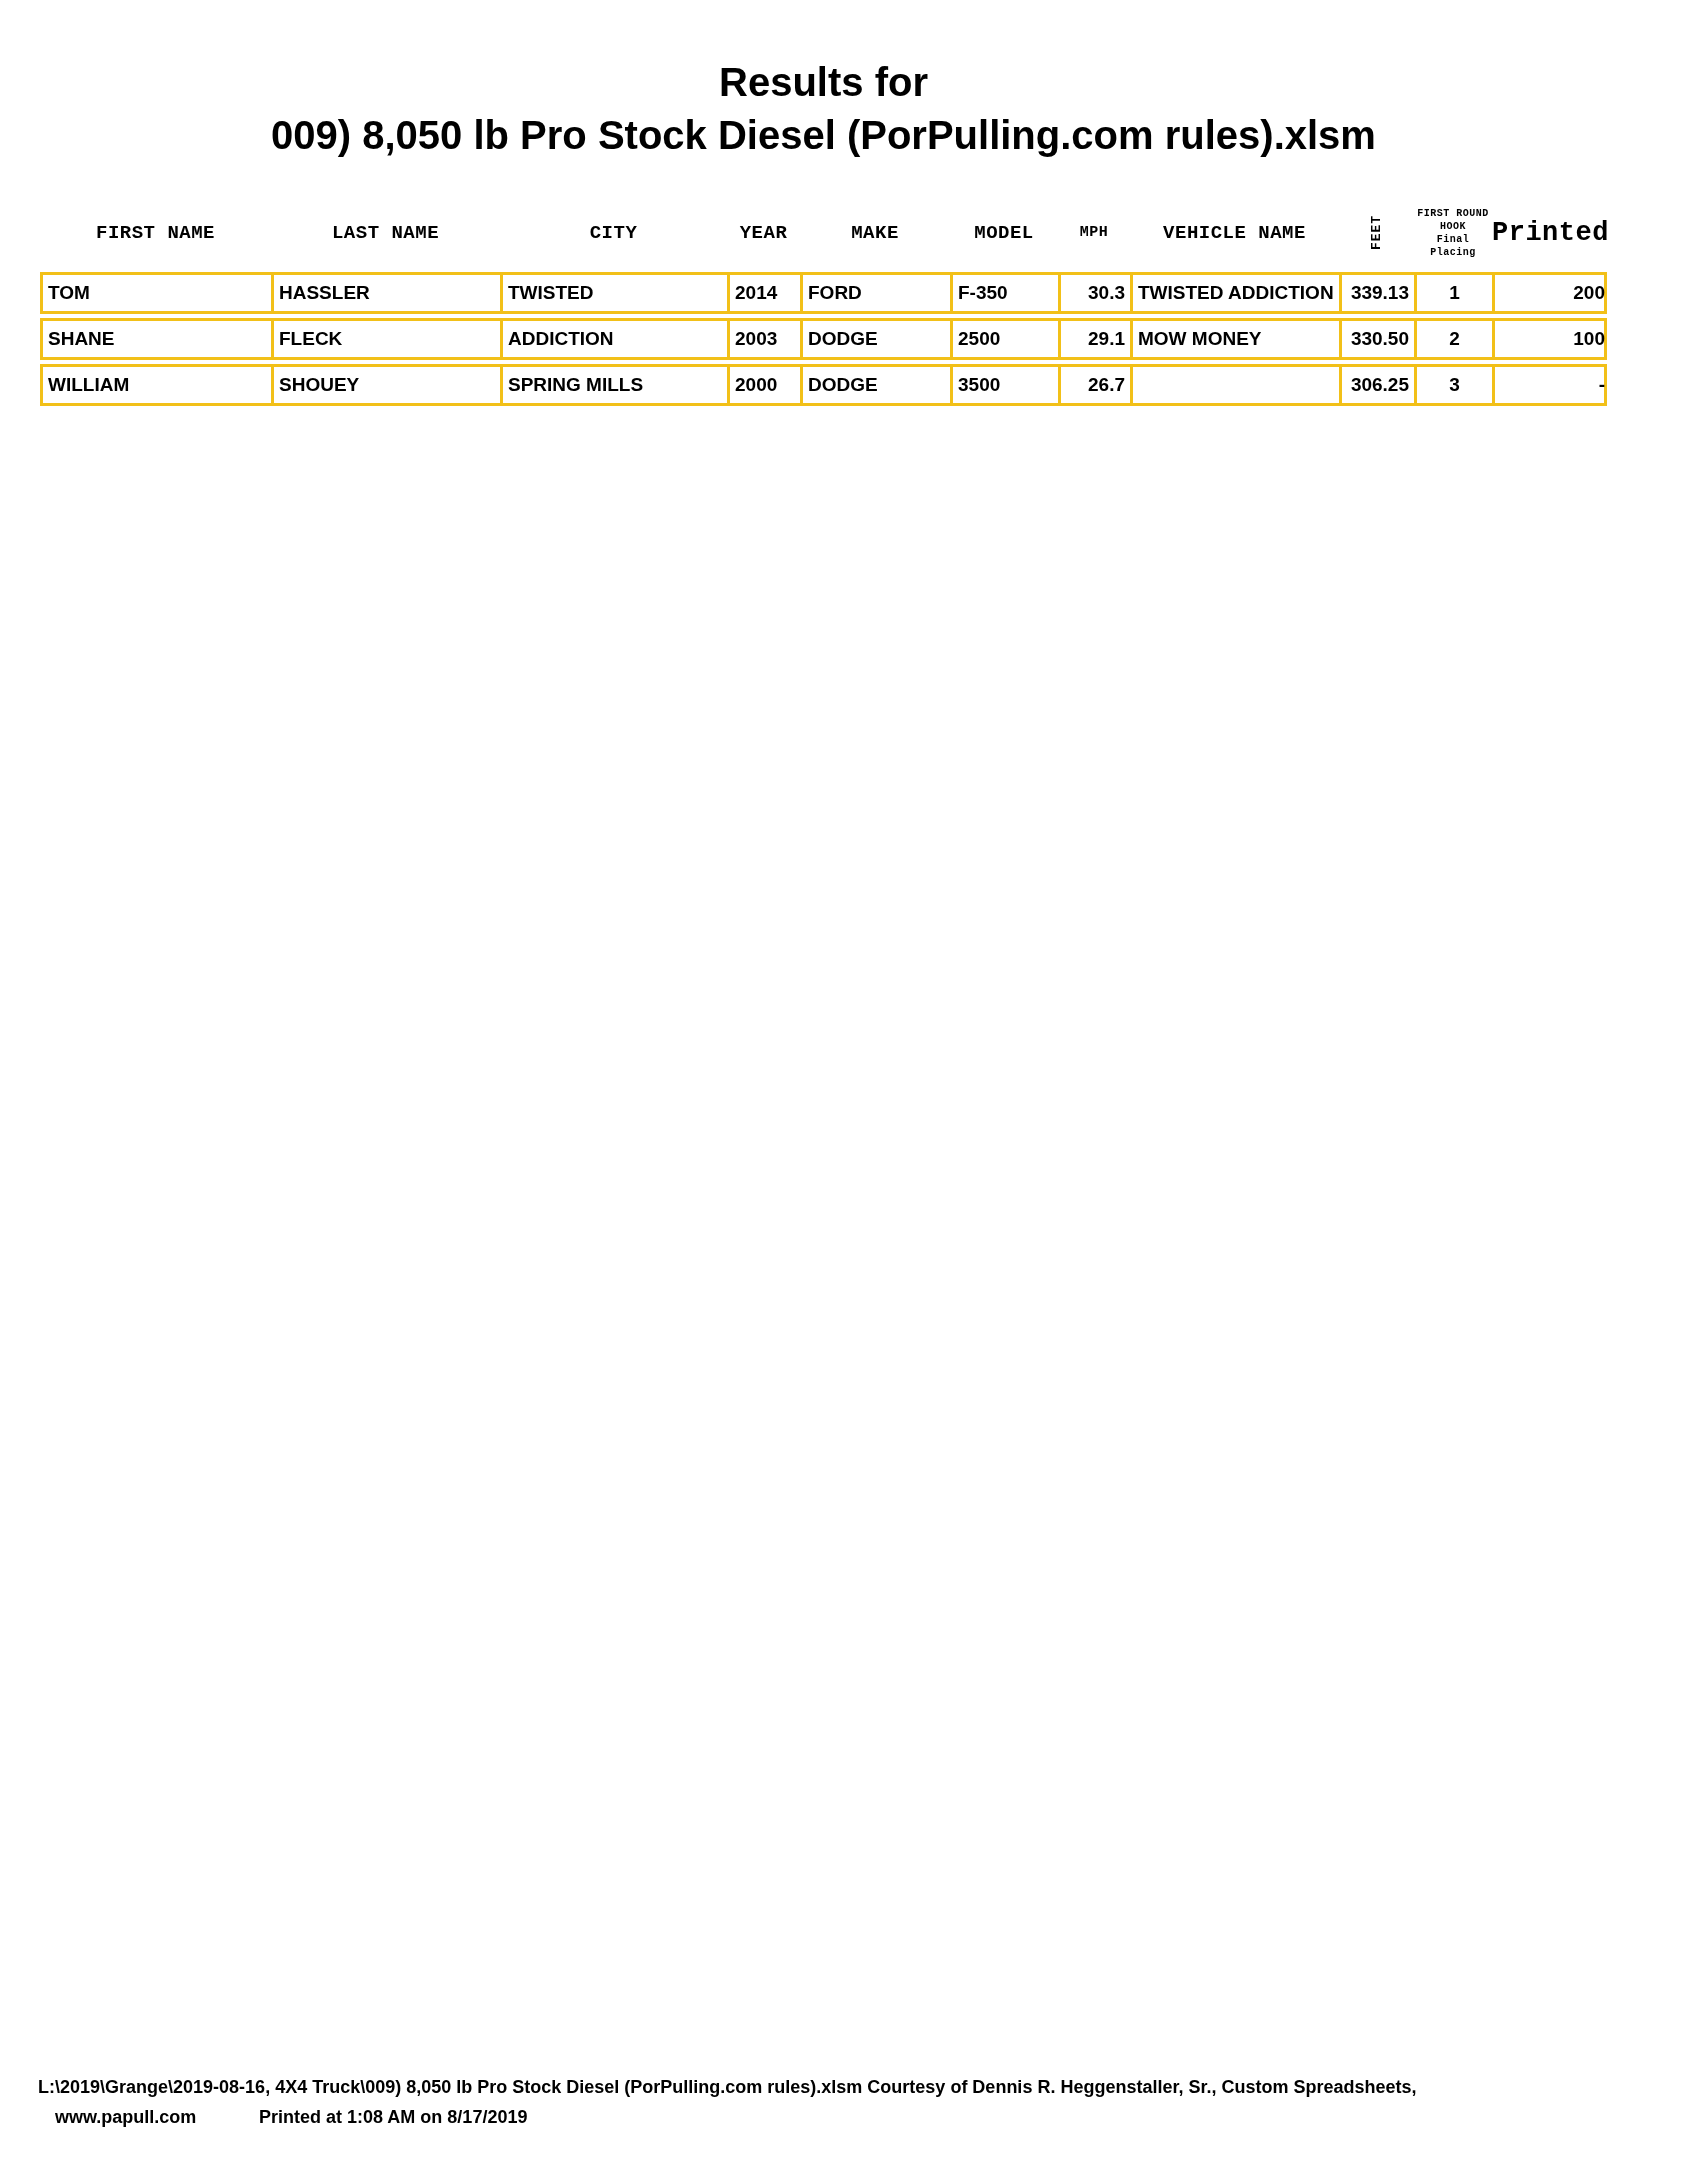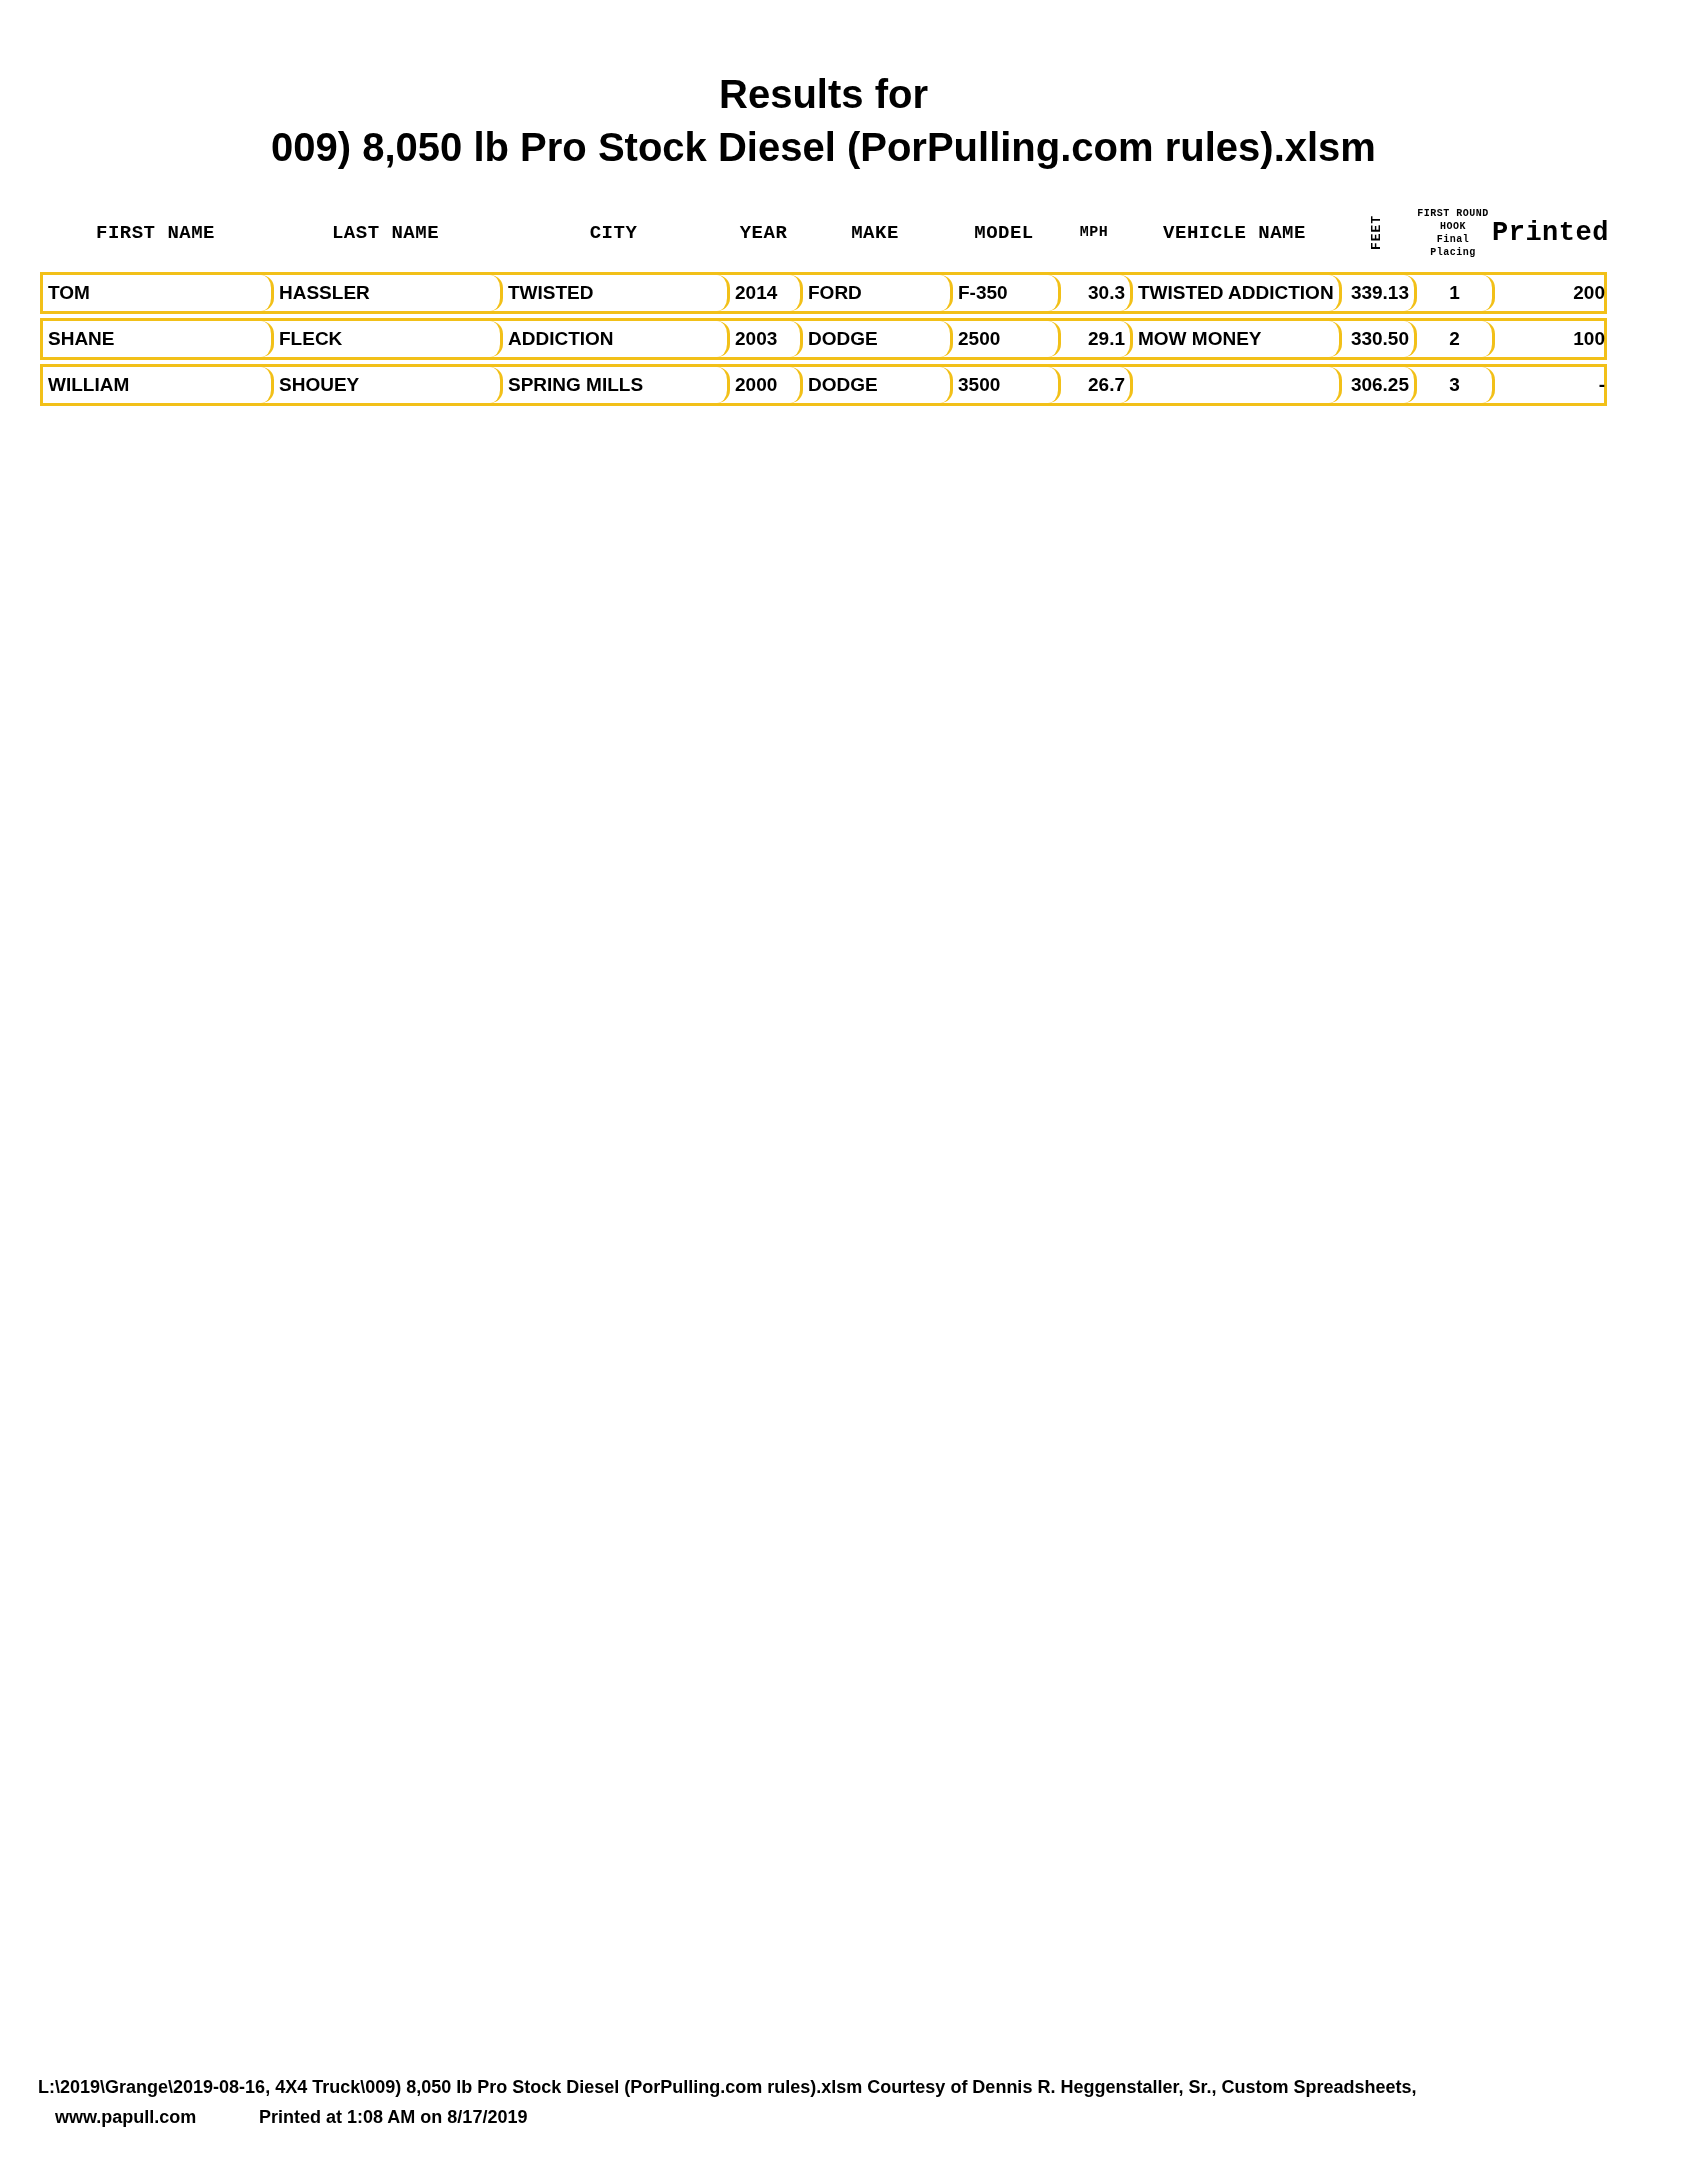--- a/index.html
+++ b/index.html
@@ -15,21 +15,20 @@
     height: 2178px;
     background: #ffffff;
     overflow: hidden;
   }
   .title-block {
     position: absolute;
     left: 40px;
     top: 59px;
     width: 1567px;
     text-align: center;
-    margin-top: 12px;
   }
   .title-line1 {
     font-size: 40px;
     font-weight: 700;
     line-height: 46px;
   }
   .title-line2 {
     font-size: 40px;
     font-weight: 700;
     line-height: 46px;
@@ -93,21 +92,20 @@
   .dcell {
     height: 100%;
     box-sizing: border-box;
     display: flex;
     align-items: center;
     font-weight: 700;
     font-size: 19px;
     padding: 0 5px;
     white-space: nowrap;
     overflow: hidden;
-    border-radius: 13px;
   }
   .dcell:not(:last-child) {
     border-right: 3px solid #f2c018;
   }
   .dcell.num {
     justify-content: flex-end;
     padding-right: 5px;
   }
   .dcell.ctr {
     justify-content: center;

